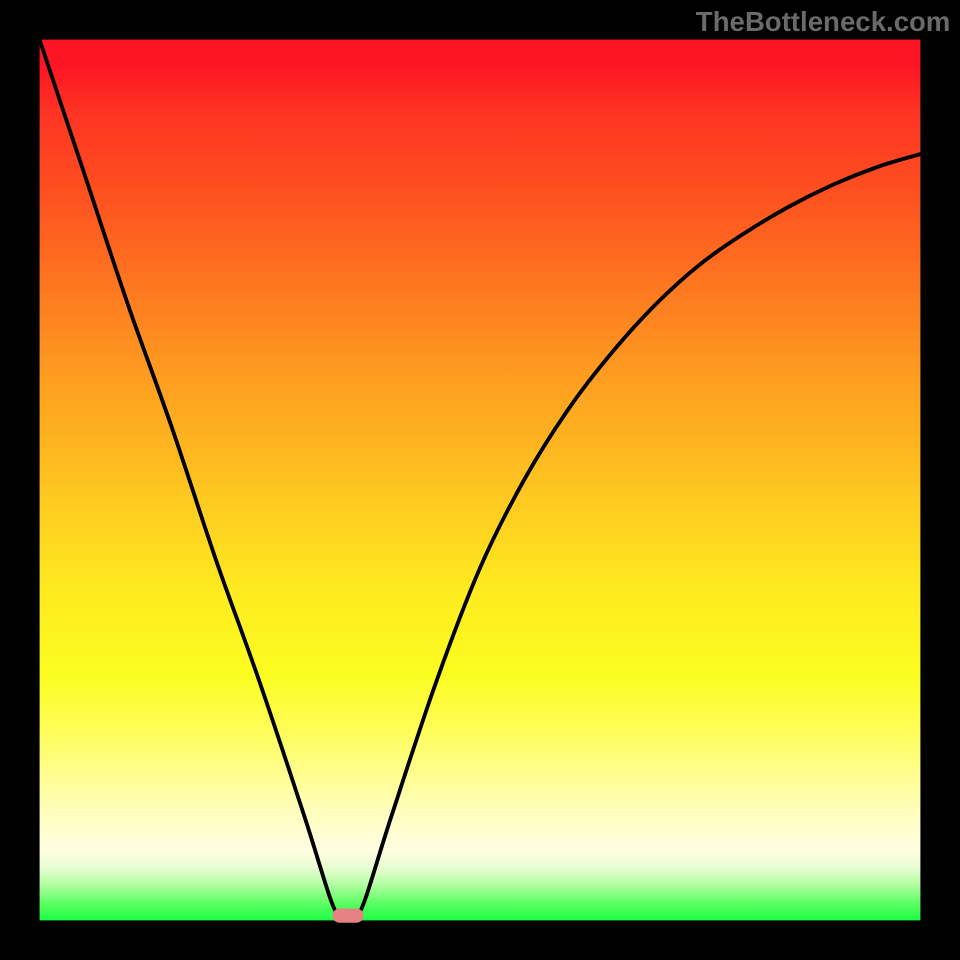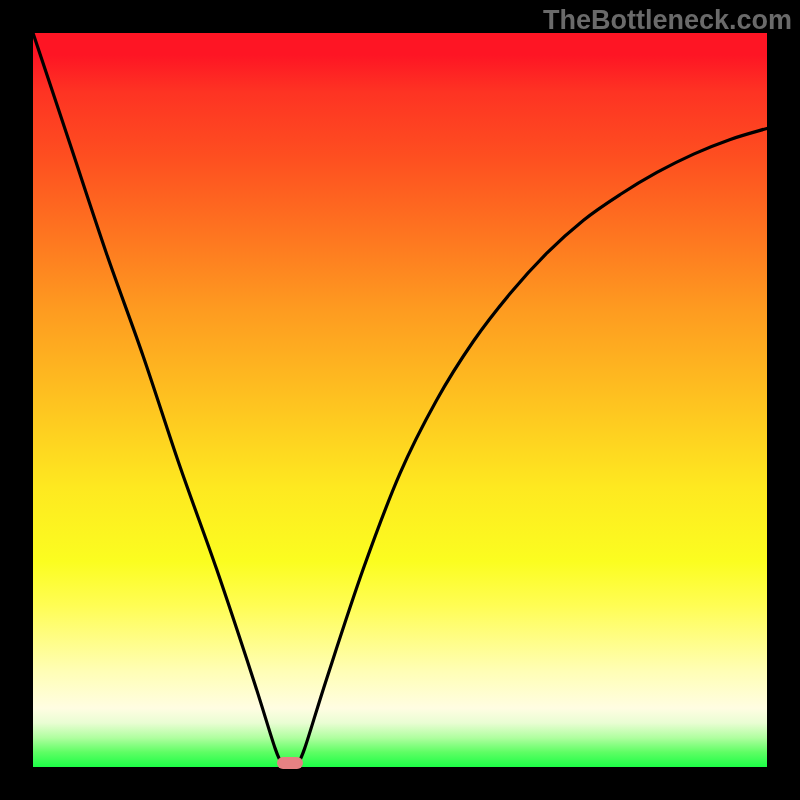--- a/index.html
+++ b/index.html
@@ -40,21 +40,21 @@
       #e9fdd3 94%,
       #b0fea0 96%,
       #5efe64 98%,
       #1cfe46 100%
     );
   }
   .watermark {
     position: absolute;
     top: 5px;
     right: 8px;
-    font-size: 27px;
+    font-size: 23px;
     font-weight: 600;
     color: #6a6a6a;
     letter-spacing: 0px;
   }
   svg.curve {
     position: absolute;
     left: 0;
     top: 0;
     width: 734px;
     height: 734px;

